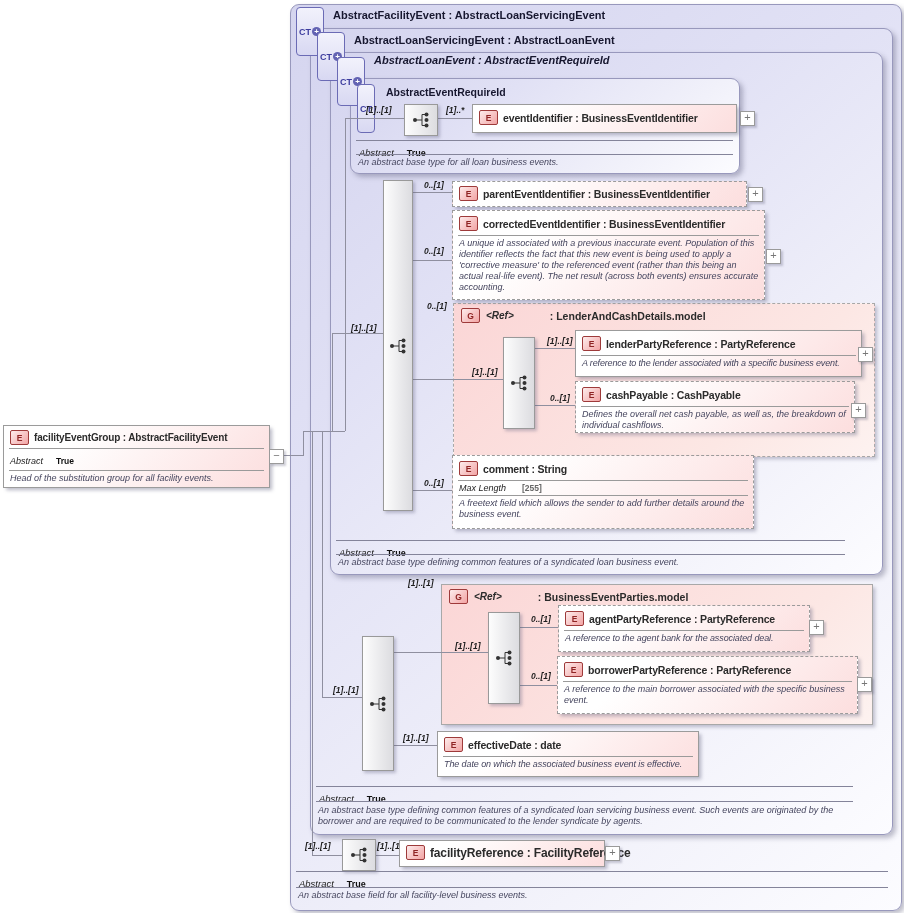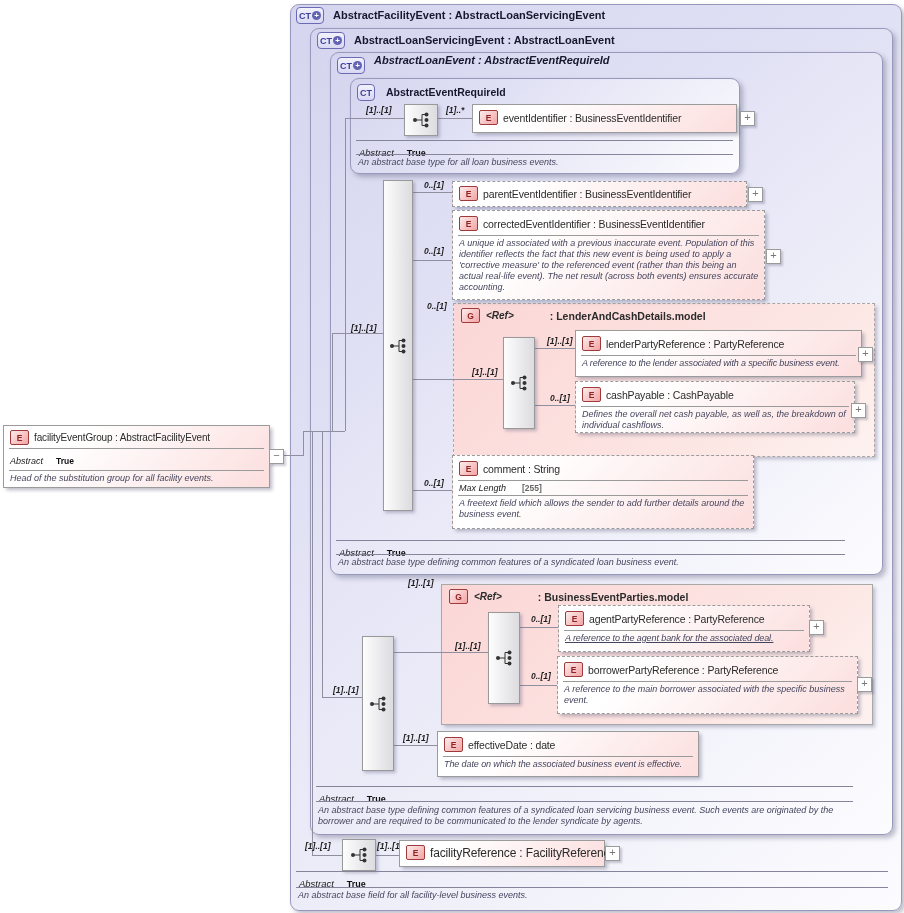--- a/index.html
+++ b/index.html
@@ -18,25 +18,25 @@
   .gbox.dashed{border:1px dashed #a8a8a8;}
   .bar{border:1px solid #999;background:linear-gradient(to right,#fdfdfd,#dcdce0);
        box-shadow:2px 2px 3px rgba(90,90,120,.35);
        display:flex;align-items:center;justify-content:center;}
   .eico,.gico{display:inline-flex;align-items:center;justify-content:center;flex:0 0 auto;
         width:17px;height:13px;border:1px solid #9e3a3a;border-radius:2px;
         background:linear-gradient(135deg,#fdecec,#f2a4a4);
         color:#8f2424;font-size:8.5px;font-weight:bold;}
   .ctico{display:inline-flex;align-items:center;height:15px;border:1.5px solid #6b6bb5;
         border-radius:4px;background:linear-gradient(#f2f2fc,#d8d8f2);
-        color:#3d3d9e;font-size:9px;font-weight:bold;padding:0 2px;}
+        color:#3d3d9e;font-size:9px;font-weight:bold;padding:16px 2px;}
   .ctplus{width:9px;height:9px;border-radius:50%;background:#6363b3;color:#fff;
         font-size:8px;line-height:9px;display:inline-block;text-align:center;
         margin-left:1px;font-weight:bold;}
-  .etitle{font-size:10.5px;font-weight:normal;color:#2b2b2b;white-space:nowrap;letter-spacing:-.15px;}
+  .etitle{font-size:10.5px;font-weight:bold;color:#2b2b2b;white-space:nowrap;letter-spacing:-.15px;}
   .cttitle{font-size:11px;font-weight:bold;color:#17172f;white-space:nowrap;}
   .annot{font-style:italic;color:#45455e;font-size:9px;line-height:1.22;}
   .card{font-size:8.5px;font-weight:bold;font-style:italic;color:#1d1d1d;white-space:nowrap;}
   .hl{height:1px;background:#8f8f9f;}
   .vl{width:1px;background:#8f8f9f;}
   .dl{height:1px;background:#84849a;}
   .abslbl{font-style:italic;font-size:9.5px;color:#222;}
   .absval{font-size:9px;font-weight:bold;color:#101010;margin-left:13px;}
   .pm{width:13px;height:13px;border:1px solid #9a9a9a;background:#fff;color:#777;
       font-size:11px;line-height:11px;text-align:center;
@@ -274,21 +274,21 @@
     <div class="edl"></div>
     <div class="annot epad">A freetext field which allows the sender to add further details around the business event.</div>
   </div>
 
   <div class="abs ebox dashed" style="left:558px;top:605px;width:250px;height:45px;">
     <div class="ehead">
         <span class="eico">E</span>
         <span class="etitle">agentPartyReference : PartyReference</span>
       </div>
     <div class="edl"></div>
-    <div class="annot epad" style="white-space:nowrap;letter-spacing:-.1px;text-decoration:underline;">A reference to the agent bank for the associated deal.</div>
+    <div class="annot epad" style="white-space:nowrap;letter-spacing:-.1px;">A reference to the agent bank for the associated deal.</div>
   </div>
   <div class="abs pm" style="left:809px;top:620px;">+</div>
 
   <div class="abs ebox dashed" style="left:557px;top:656px;width:299px;height:56px;">
     <div class="ehead">
         <span class="eico">E</span>
         <span class="etitle">borrowerPartyReference : PartyReference</span>
       </div>
     <div class="edl"></div>
     <div class="annot epad">A reference to the main borrower associated with the specific business event.</div>

